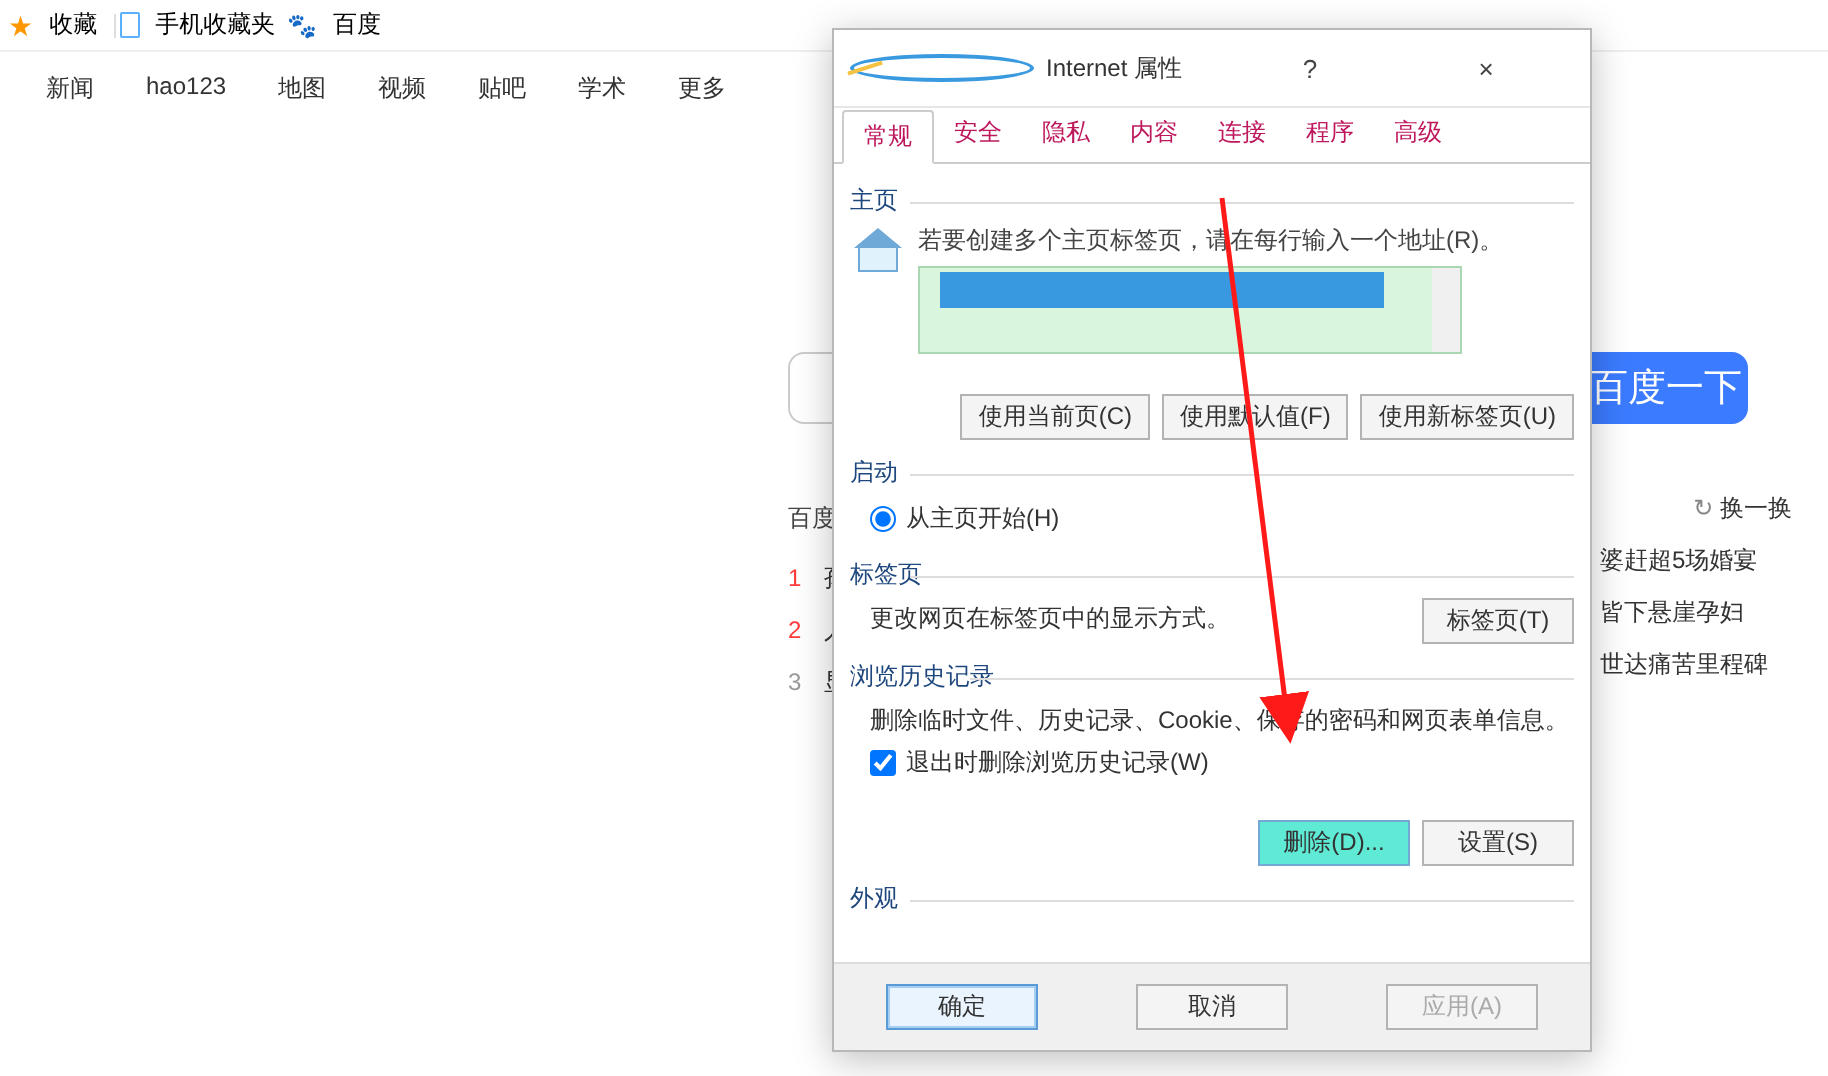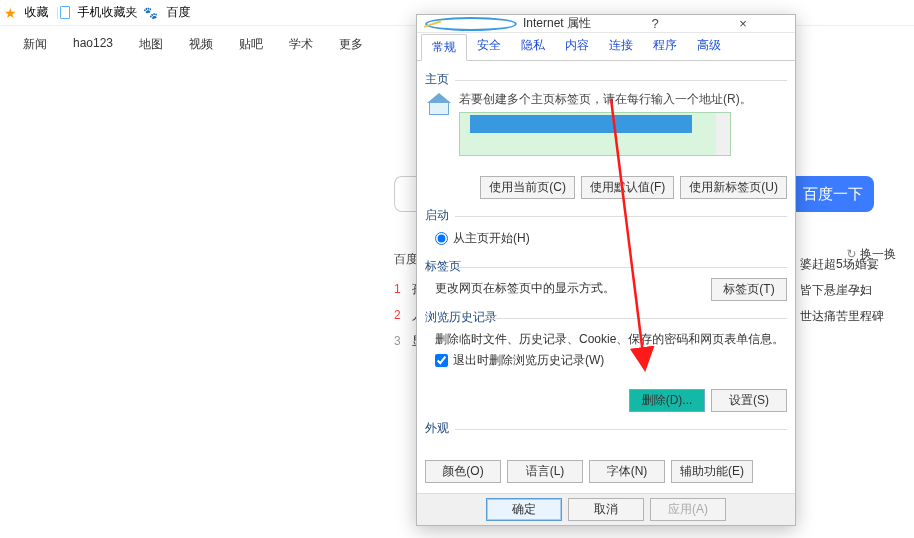--- a/index.html
+++ b/index.html
@@ -9,65 +9,65 @@
   .topbar .star{color:#ff9800;font-size:14px;margin-right:2px}
   .topbar a{color:#000000;margin:0 6px}
   .topbar .sep{width:1px;height:12px;background:#ddd;margin:0 2px}
   .phone{width:10px;height:13px;border:1px solid #5bb0ff;border-radius:1px;display:inline-block;vertical-align:-2px;margin-right:2px}
   .paw{color:#2f8dff;margin-right:2px}
   .nav{display:flex;padding:10px 10px 0 10px}
   .nav a{color:#333;margin:0 13px}
   .search-area{position:absolute;left:394px;top:176px;display:flex;align-items:center}
   .search-box{width:398px;height:36px;border:1px solid #ccc;border-right:none;border-radius:8px 0 0 8px;background:#fff}
   .cam{position:absolute;right:86px;top:9px;color:#888;font-size:15px}
-  .search-btn{width:82px;height:36px;background:#3b7bff;color:#fff;font-size:15px;border:none;border-radius:0 8px 8px 0;cursor:pointer}
+  .search-btn{width:82px;height:36px;background:#3b7bff;color:#fff;font-size:19px;border:none;border-radius:0 8px 8px 0;cursor:pointer}
   .hot{position:absolute;left:394px;top:246px;width:510px}
   .hot-row{display:flex;align-items:center;height:26px}
   .hot-title{color:#444}
   .refresh{position:absolute;right:8px;top:0;color:#888}
   .hot-list{margin-top:4px}
   .hot-item{height:26px;display:flex;align-items:center}
   .rank{width:14px;color:#ff3a3a;margin-right:4px}
   .rank.g{color:#999}
-  .side{position:absolute;left:800px;top:256px}
+  .side{position:absolute;left:800px;top:272px}
   .side div{height:26px;color:#333}
   
   .dialog{position:absolute;left:416px;top:14px;width:380px;height:512px;background:#fff;border:1px solid #b8b8b8;box-shadow:0 4px 18px rgba(0,0,0,.25);z-index:10}
-  .titlebar{height:18px;display:flex;align-items:center;padding:0 8px;border-bottom:1px solid #e6e6e6}
+  .titlebar{height:39px;display:flex;align-items:center;padding:0 8px;border-bottom:1px solid #e6e6e6}
   .ie-icon{width:14px;height:14px;border:2px solid #3a9ae0;border-radius:50%;position:relative;margin-right:6px}
   .ie-icon:after{content:"";position:absolute;left:-3px;top:4px;width:18px;height:3px;border-top:2px solid #f5c242;transform:rotate(-18deg)}
   .titlebar span{flex:1;color:#333}
   .titlebar .winbtn{width:26px;text-align:center;color:#444;font-size:13px;cursor:pointer}
   .tabs{display:flex;border-bottom:1px solid #ccc;padding:0 4px;height:28px}
-  .tab{padding:4px 10px 0 10px;color:#1d4ed8;cursor:pointer}
+  .tab{padding:4px 10px 0 10px;color:#be185d;cursor:pointer}
   .tab.active{border:1px solid #ccc;border-bottom:1px solid #fff;background:#fff;border-radius:2px 2px 0 0;position:relative;top:1px}
   .inner{padding:10px 8px}
   fieldset{border:none;margin:0 0 8px 0;padding:0}
   legend{color:#1e477d;font-size:12px;padding-bottom:3px;position:relative;width:100%}
   legend:after{content:"";position:absolute;left:60px;right:0;top:9px;border-top:1px solid #ddd}
   legend.short:after{left:30px}
   .home-row{display:flex}
   .house{width:28px;height:26px;margin-right:6px;position:relative}
   .house:before{content:"";position:absolute;left:4px;top:10px;width:18px;height:12px;background:#e0f2fb;border:1px solid #6ea9d8}
   .house:after{content:"";position:absolute;left:2px;top:2px;border-left:12px solid transparent;border-right:12px solid transparent;border-bottom:10px solid #6ea9d8}
   .home-desc{color:#444;margin-bottom:4px}
   .home-box{width:272px;height:44px;background:#d9f5de;border:1px solid #a9d7b1;position:relative;overflow:hidden}
   .blue-sel{position:absolute;left:10px;top:2px;width:222px;height:18px;background:#3898e0}
   .scroll{position:absolute;right:0;top:0;width:14px;height:44px;background:#f0f0f0}
   .btn-row{display:flex;gap:6px;margin-top:20px}
   .btn-row.right{justify-content:flex-end}
   .btn{height:23px;min-width:76px;padding:0 8px;border:1px solid #b3b3b3;background:#f4f4f4;color:#333;cursor:pointer}
-  .btn.hi{background:#14b8a6;border-color:#74a8d4}
+  .btn.hi{background:#5eead4;border-color:#74a8d4}
   .btn.def{border-color:#5b9bd5;box-shadow:inset 0 0 0 1px #a6cdf2;background:#eaf4ff}
   .btn:disabled{color:#aaa}
   .opt{display:flex;align-items:center;margin:3px 0 3px 10px;color:#333}
   .opt input{margin-right:5px}
   .desc{margin:2px 0 4px 10px;color:#333}
   .tabrow{display:flex;justify-content:space-between;align-items:center}
-  .footer{position:absolute;left:0;right:0;bottom:0;height:32px;background:#f0f0f0;border-top:1px solid #ddd;display:flex;justify-content:center;align-items:center;gap:6px;padding:0 10px}
+  .footer{position:absolute;left:0;right:0;bottom:0;height:44px;background:#f0f0f0;border-top:1px solid #ddd;display:flex;justify-content:space-between;align-items:center;gap:6px;padding:0 26px}
   
   .arrow{position:absolute;left:606px;top:94px;pointer-events:none;z-index:20}
 </style>
 </head>
 <body>
 
 <div class="topbar">
   <span class="star">★</span>
   <a>收藏</a>
   <span class="sep"></span>

